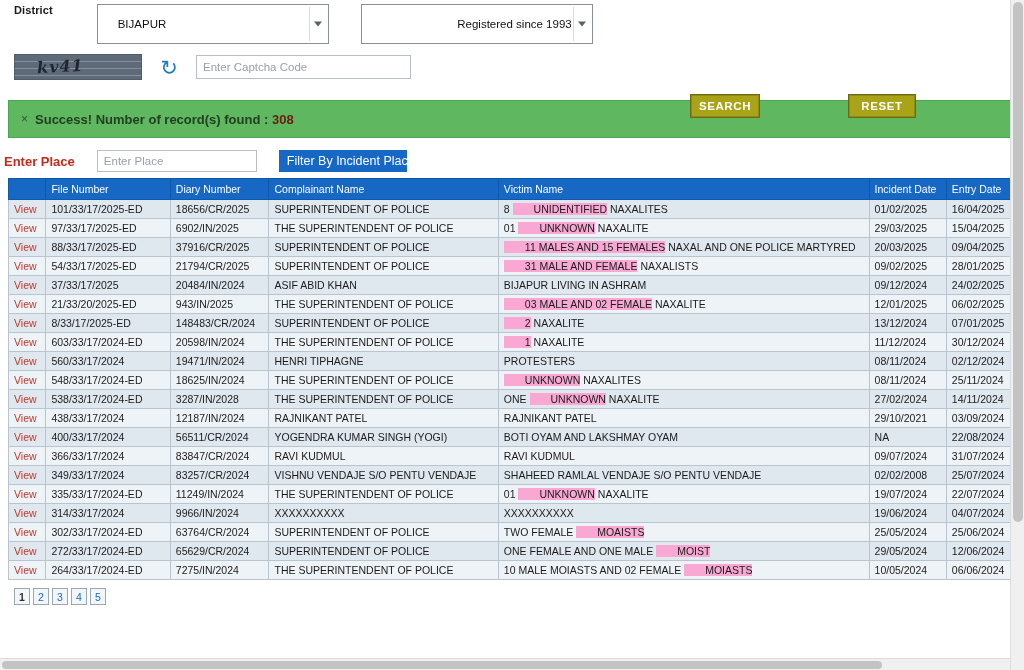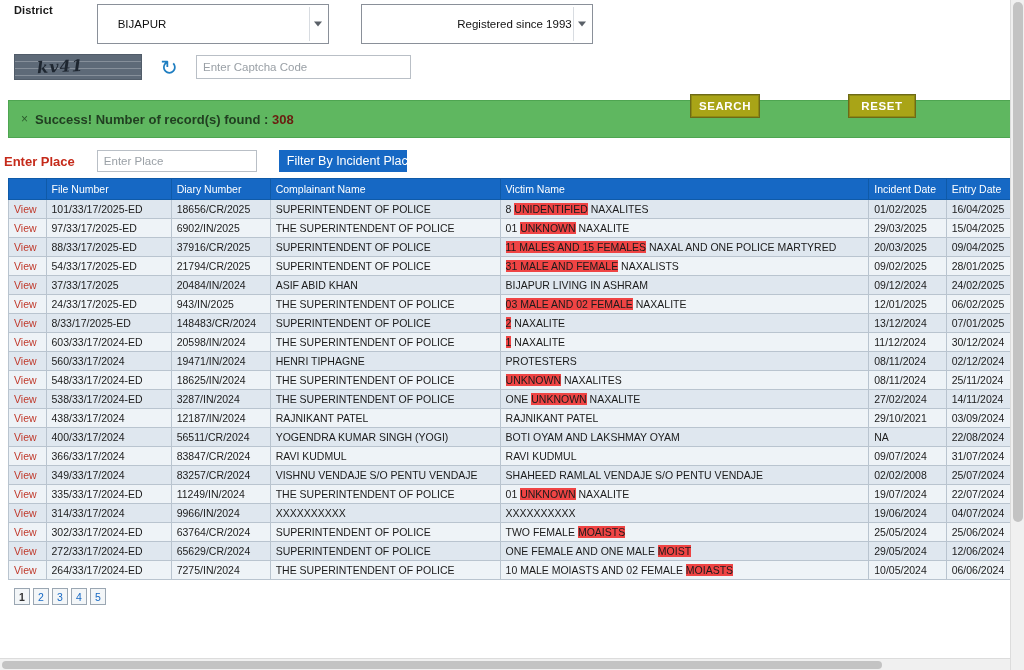--- a/index.html
+++ b/index.html
@@ -206,21 +206,21 @@
     white-space: nowrap;
     overflow: hidden;
   }
   table.grid tbody tr:nth-child(odd) { background: #dfe7ef; }
   table.grid tbody tr:nth-child(even) { background: #eef3f7; }
   td.view a {
     color: #c0392b;
     text-decoration: none;
     font-size: 10.5px;
   }
-  .hl { background: #ef4444; }
+  .hl { background: #f9a8d4; padding-left: 21px; }
 
   
   col.c-view { width: 38px; }
   col.c-file { width: 128px; }
   col.c-diary { width: 100px; }
   col.c-comp { width: 232px; }
   col.c-victim { width: 372px; }
   col.c-inc { width: 78px; }
   col.c-entry { width: 70px; }
 
@@ -381,21 +381,21 @@
           <td class="view"><a href="#">View</a></td>
           <td>37/33/17/2025</td>
           <td>20484/IN/2024</td>
           <td>ASIF ABID KHAN</td>
           <td><span>BIJAPUR LIVING IN ASHRAM</span></td>
           <td>09/12/2024</td>
           <td>24/02/2025</td>
         </tr>
         <tr>
           <td class="view"><a href="#">View</a></td>
-          <td>24/33/17/2025-ED</td>
+          <td>21/33/20/2025-ED</td>
           <td>943/IN/2025</td>
           <td>THE SUPERINTENDENT OF POLICE</td>
           <td><span class="hl">03 MALE AND 02 FEMALE</span><span> NAXALITE</span></td>
           <td>12/01/2025</td>
           <td>06/02/2025</td>
         </tr>
         <tr>
           <td class="view"><a href="#">View</a></td>
           <td>8/33/17/2025-ED</td>
           <td>148483/CR/2024</td>
@@ -427,21 +427,21 @@
           <td>548/33/17/2024-ED</td>
           <td>18625/IN/2024</td>
           <td>THE SUPERINTENDENT OF POLICE</td>
           <td><span class="hl">UNKNOWN</span><span> NAXALITES</span></td>
           <td>08/11/2024</td>
           <td>25/11/2024</td>
         </tr>
         <tr>
           <td class="view"><a href="#">View</a></td>
           <td>538/33/17/2024-ED</td>
-          <td>3287/IN/2024</td>
+          <td>3287/IN/2028</td>
           <td>THE SUPERINTENDENT OF POLICE</td>
           <td><span>ONE </span><span class="hl">UNKNOWN</span><span> NAXALITE</span></td>
           <td>27/02/2024</td>
           <td>14/11/2024</td>
         </tr>
         <tr>
           <td class="view"><a href="#">View</a></td>
           <td>438/33/17/2024</td>
           <td>12187/IN/2024</td>
           <td>RAJNIKANT PATEL</td>

